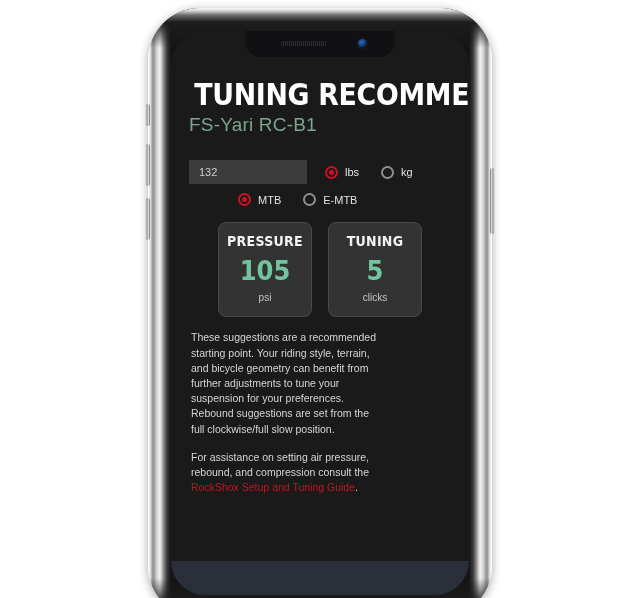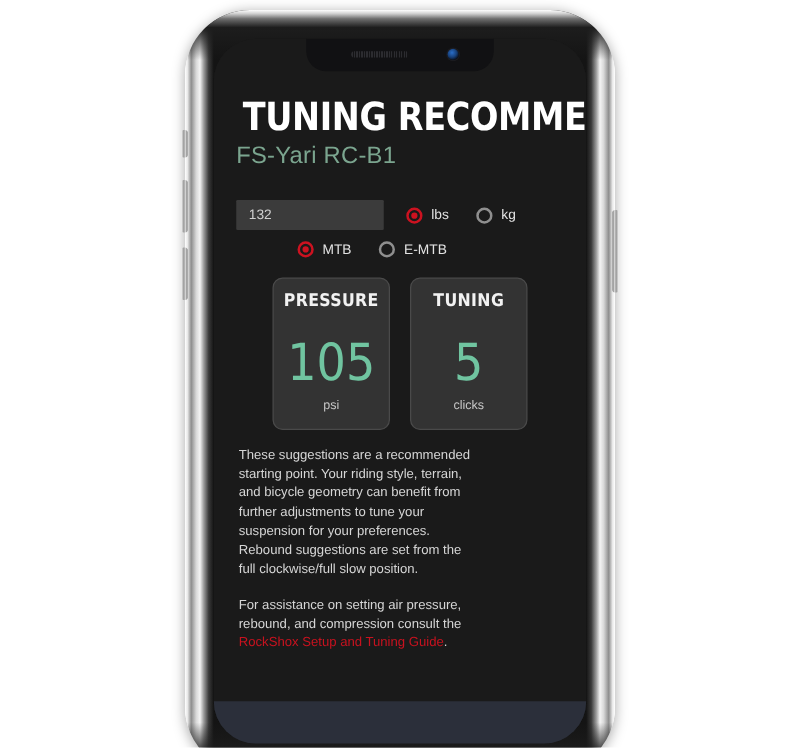--- a/index.html
+++ b/index.html
@@ -210,25 +210,25 @@
   }
   .card-title {
     font-family: "DejaVu Sans Condensed", "Liberation Sans Narrow", "Liberation Sans", sans-serif;
     font-weight: bold;
     font-size: 14px;
     letter-spacing: 0.3px;
     color: #f2f2f2;
   }
   .card-value {
     font-family: "DejaVu Sans Condensed", "Liberation Sans Narrow", "Liberation Sans", sans-serif;
-    font-weight: normal;
-    font-size: 41px;
+    font-weight: bold;
+    font-size: 27px;
     line-height: 1.05;
     color: #70c4a0;
-    margin-top: 20px;
+    margin-top: 8px;
   }
   .card-unit {
     font-size: 10px;
     color: #c6c6c6;
     margin-top: 7px;
   }
 
   
   .body-note {
     font-size: 10.5px;

